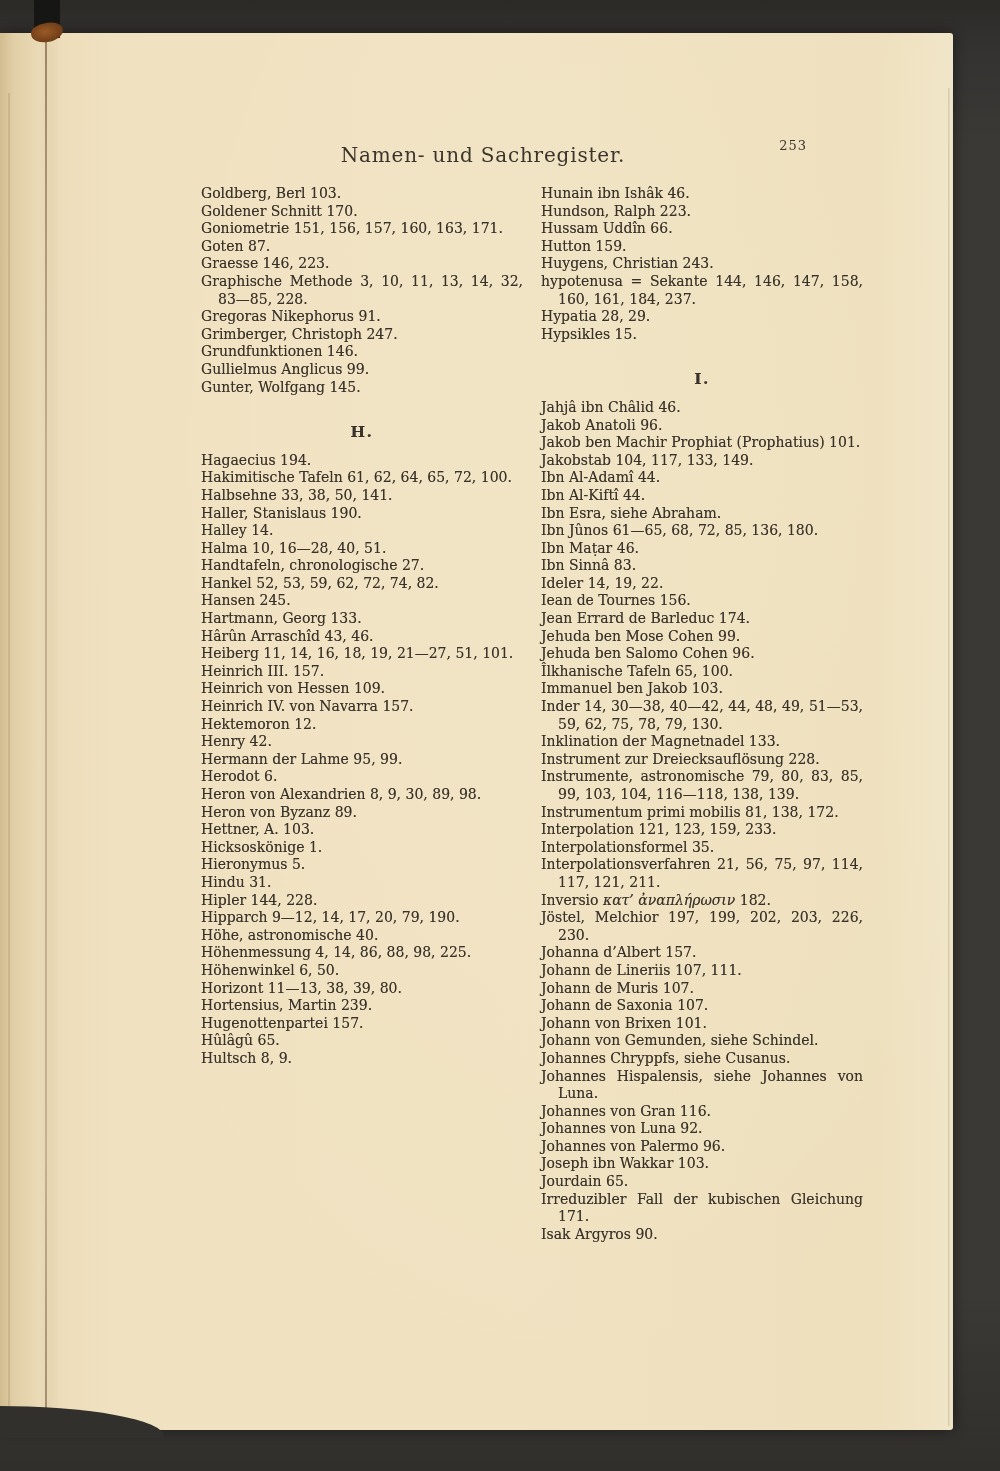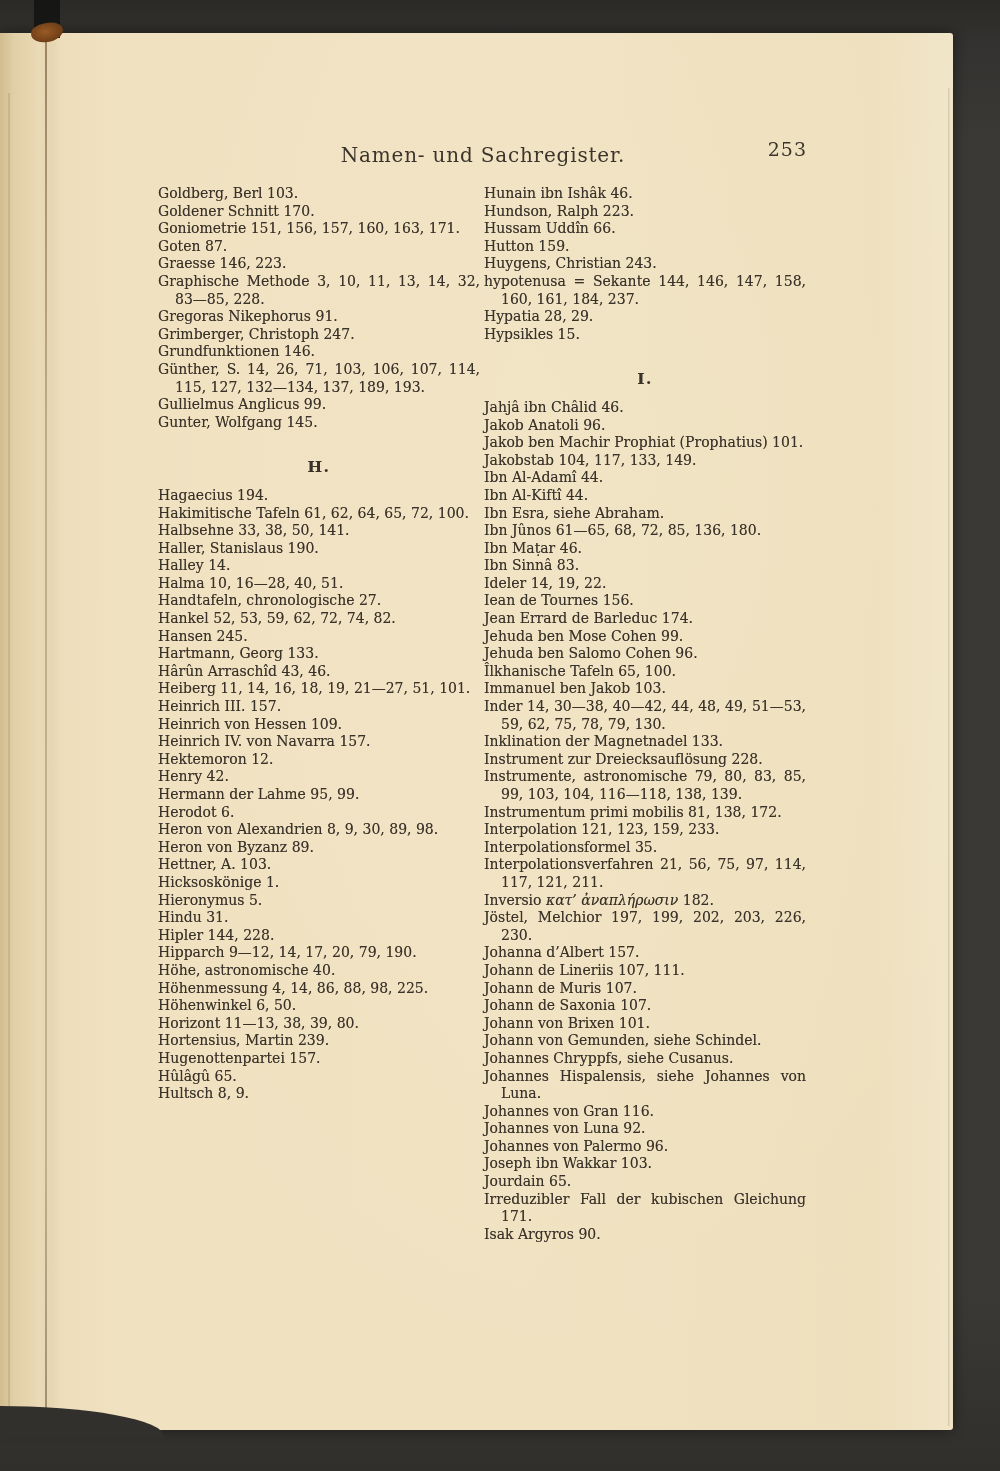--- a/index.html
+++ b/index.html
@@ -68,32 +68,33 @@
     position: absolute; left: 158px; top: 108px; width: 650px; height: 26px;
   }
   #running-title {
     position: absolute; left: 0; right: 0; top: 2px;
     text-align: center;
     font-size: 20px; letter-spacing: 0.8px;
     color: #3b342b;
   }
   #page-number {
     position: absolute; right: 1px; top: -3px;
-    font-size: 19px; letter-spacing: 1px;
+    font-size: 13px; letter-spacing: 1px;
     color: #3b342b;
   }
   .index-col {
     position: absolute; top: 152px; width: 322px;
     font-size: 14px; line-height: 17.6px;
     text-align: justify;
     color: #39322a;
     text-shadow: 0 0 0.4px rgba(70,58,44,0.55);
+    margin-left: 43px;
   }
   #col-left  { left: 158px; }
-  #col-right { left: 484px; }
+  #col-right { left: 498px; }
   .entry {
     margin: 0;
     padding-left: 17px;
     text-indent: -17px;
   }
   .section-heading {
     margin: 27px 0 11px;
     text-align: center;
     font-weight: bold;
     font-size: 15.5px;
@@ -117,21 +118,20 @@
       <div id="col-left" class="index-col">
           <p class="entry">Goldberg, Berl 103.</p>
           <p class="entry">Goldener Schnitt 170.</p>
           <p class="entry">Goniometrie 151, 156, 157, 160, 163, 171.</p>
           <p class="entry">Goten 87.</p>
           <p class="entry">Graesse 146, 223.</p>
           <p class="entry">Graphische Methode 3, 10, 11, 13, 14, 32, 83—85, 228.</p>
           <p class="entry">Gregoras Nikephorus 91.</p>
           <p class="entry">Grimberger, Christoph 247.</p>
           <p class="entry">Grundfunktionen 146.</p>
-          <p class="entry">Günther, S. 14, 26, 71, 103, 106, 107, 114, 115, 127, 132—134, 137, 189, 193.</p>
           <p class="entry">Gullielmus Anglicus 99.</p>
           <p class="entry">Gunter, Wolfgang 145.</p>
           <div class="section-heading">H.</div>
           <p class="entry">Hagaecius 194.</p>
           <p class="entry">Hakimitische Tafeln 61, 62, 64, 65, 72, 100.</p>
           <p class="entry">Halbsehne 33, 38, 50, 141.</p>
           <p class="entry">Haller, Stanislaus 190.</p>
           <p class="entry">Halley 14.</p>
           <p class="entry">Halma 10, 16—28, 40, 51.</p>
           <p class="entry">Handtafeln, chronologische 27.</p>

